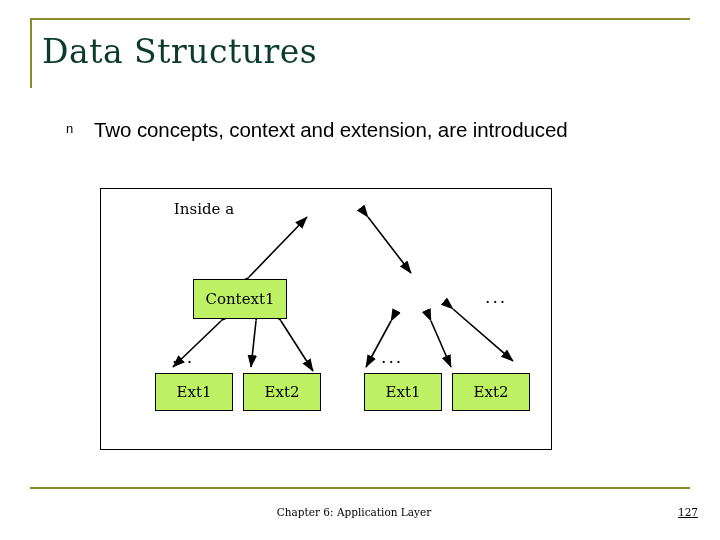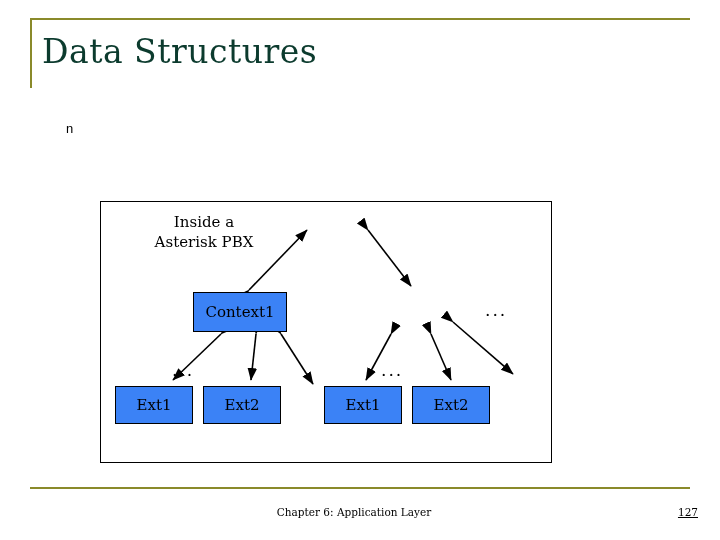--- a/index.html
+++ b/index.html
@@ -77,21 +77,21 @@
   .bullet-text {
     font-size: 20.5px;
     color: #000000;
     line-height: 27px;
     letter-spacing: -0.1px;
   }
   
   .figure {
     position: absolute;
     left: 100px;
-    top: 201px;
+    top: 188px;
     width: 452px;
     height: 262px;
     border: 1px solid #000000;
     background: #ffffff;
     box-sizing: border-box;
     padding-left: 13px;
   }
   .fig-label {
     position: absolute;
     font-family: "DejaVu Serif", serif;
@@ -102,36 +102,37 @@
     white-space: nowrap;
   }
   #inside-label {
     left: 28px;
     top: 10px;
     width: 150px;
   }
   .node {
     position: absolute;
     border: 1px solid #000000;
-    background: #3b82f6;
+    background: #bef264;
     font-family: "DejaVu Serif", serif;
     font-size: 15px;
     color: #000000;
     display: flex;
     align-items: center;
     justify-content: center;
     box-sizing: border-box;
   }
   .ctx {
     width: 94px;
     height: 40px;
   }
   .ext {
     width: 78px;
     height: 38px;
+    margin-left: 40px;
   }
   #ctx1 { left: 92px;  top: 90px; }
   #ctx2 { left: 261px; top: 90px; }
   #ext1a { left: 14px;  top: 184px; }
   #ext2a { left: 102px; top: 184px; }
   #ext1b { left: 223px; top: 184px; }
   #ext2b { left: 311px; top: 184px; }
   .dots {
     position: absolute;
     font-family: "DejaVu Serif", serif;
@@ -175,20 +176,21 @@
 <div class="slide">
 
   <div class="top-rule"></div>
   <div class="left-rule"></div>
   <div class="bottom-rule"></div>
 
   <div class="title">Data Structures</div>
 
   <div class="bullet-row">
     <div class="bullet-marker">n</div>
+    <div class="bullet-text">Two concepts, context and extension, are introduced</div>
   </div>
 
   <div class="figure">
 
     <svg class="fig-arrows" viewBox="0 0 450 260" xmlns="http://www.w3.org/2000/svg">
       <defs>
         <marker id="ah" markerWidth="9" markerHeight="9" refX="7.5" refY="3" orient="auto" markerUnits="strokeWidth">
           <path d="M0,0 L8,3 L0,6 z" fill="#000000"></path>
         </marker>
         <marker id="ah2" markerWidth="9" markerHeight="9" refX="7.5" refY="3" orient="auto" markerUnits="strokeWidth">
@@ -208,21 +210,20 @@
 
       <line x1="290" y1="132" x2="265" y2="178" stroke="#000000" stroke-width="1.6" marker-end="url(#ah)" marker-start="url(#ah2)"></line>
 
       <line x1="330" y1="132" x2="350" y2="178" stroke="#000000" stroke-width="1.6" marker-end="url(#ah)" marker-start="url(#ah2)"></line>
 
       <line x1="352" y1="120" x2="412" y2="172" stroke="#000000" stroke-width="1.6" marker-end="url(#ah)" marker-start="url(#ah2)"></line>
     </svg>
 
     <div class="fig-label" id="inside-label">
       <span>Inside a</span><br>
-      <span>Asterisk PBX</span>
     </div>
 
     <div class="node ctx" id="ctx1">Context1</div>
 
     <div class="node ext" id="ext1a">Ext1</div>
     <div class="node ext" id="ext2a">Ext2</div>
     <div class="node ext" id="ext1b">Ext1</div>
     <div class="node ext" id="ext2b">Ext2</div>
 
     <div class="dots" id="dots-right">...</div>

